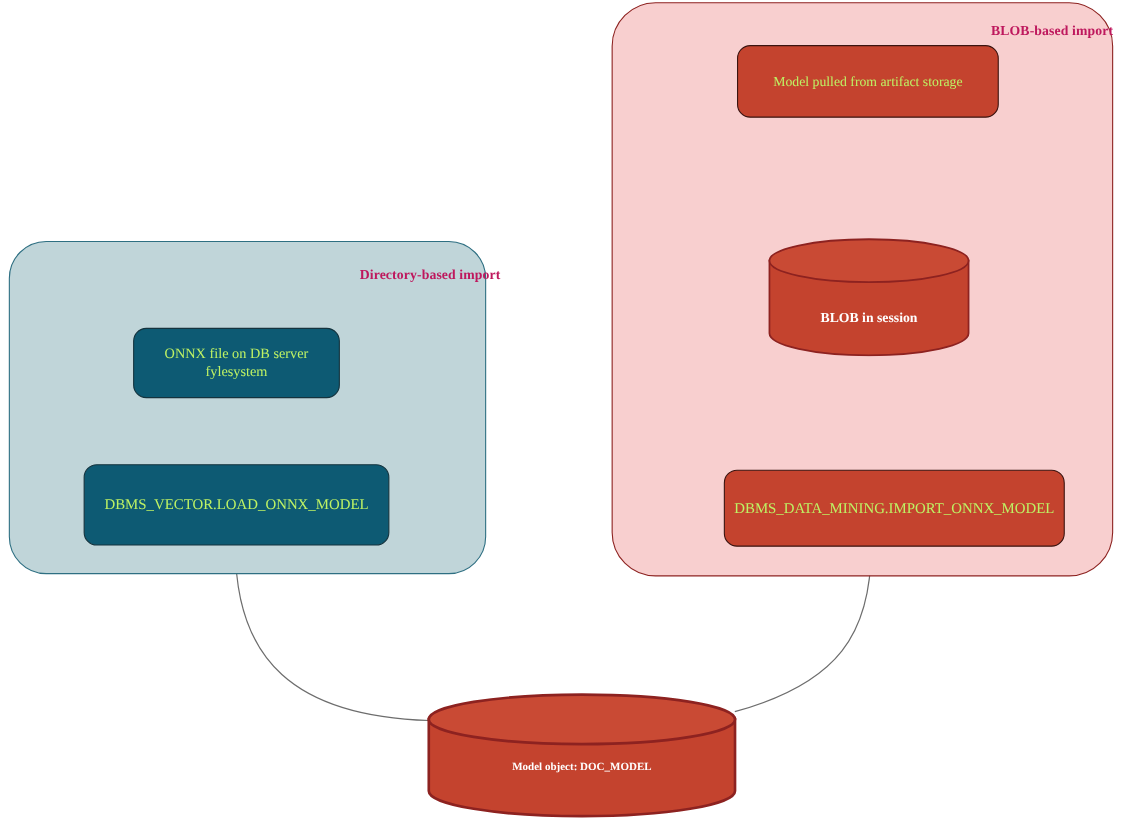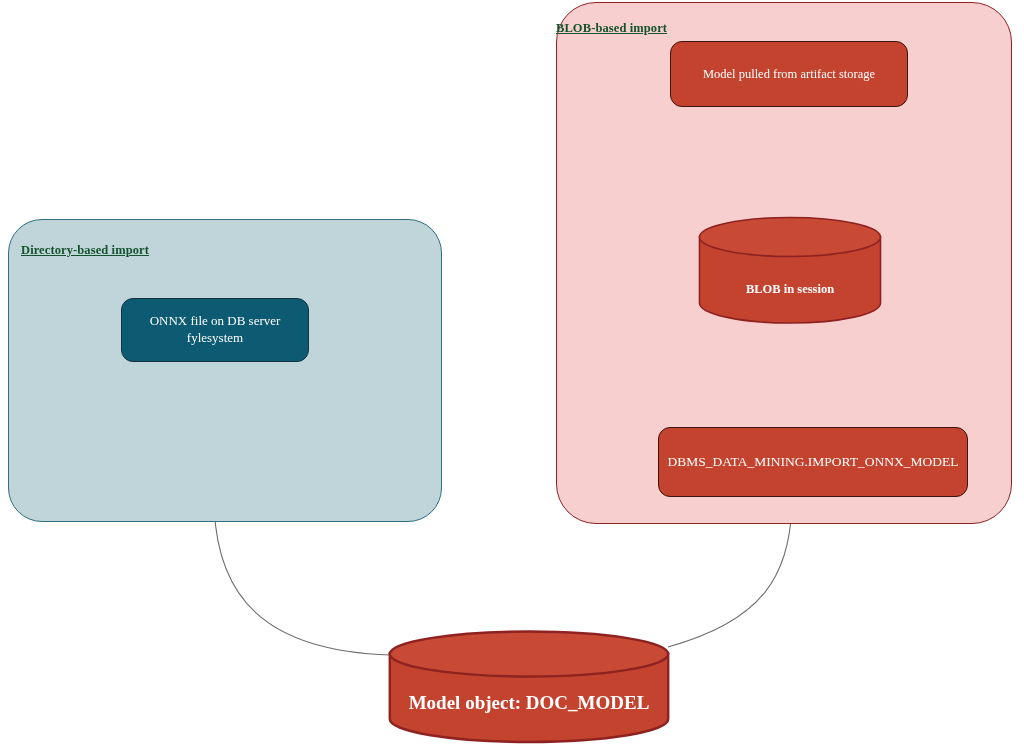--- a/index.html
+++ b/index.html
@@ -47,37 +47,36 @@
     width: 456px;
     height: 522px;
     background: #f8cfcf;
     border: 1.6px solid #8d2220;
     border-radius: 40px;
   }
   .panel-title {
     position: absolute;
     left: 0;
     right: 0;
-    text-align: left;
+    text-align: right;
     font-weight: bold;
     font-size: 12.5px;
-    color: #14532d;
+    color: #be185d;
     letter-spacing: 0.1px;
-    text-decoration: underline;
   }
 
   
   .node-box {
     position: absolute;
     box-sizing: border-box;
     display: flex;
     align-items: center;
     justify-content: center;
     text-align: center;
-    color: #ffffff;
+    color: #bef264;
     line-height: 1.28;
     padding: 4px 10px;
     border-radius: 12px;
   }
   .node-teal {
     background: #0d5a73;
     border: 1.8px solid #14333e;
   }
   .node-red {
     background: #c4432e;
@@ -126,21 +125,21 @@
     text-align: center;
     color: #ffffff;
     font-weight: bold;
     pointer-events: none;
   }
 
   #cyl-blob { left: 698px; top: 216px; width: 184px; height: 108px; }
   #cyl-blob .cyl-label { top: 66px; font-size: 12.5px; font-family: Liberation Serif, serif; }
 
   #cyl-model { left: 388px; top: 630px; width: 282px; height: 114px; }
-  #cyl-model .cyl-label { top: 62px; font-size: 19px; text-align: center; }
+  #cyl-model .cyl-label { top: 62px; font-size: 10px; text-align: center; }
 </style>
 </head>
 <body>
 
 <div id="canvas">
 
   <svg id="edges" viewBox="0 0 1024 751" width="1024" height="751" xmlns="http://www.w3.org/2000/svg">
 
     <path d="M 215 331 L 215 421" fill="none" stroke="#6d6d6d" stroke-width="1.1"></path>
 
@@ -154,20 +153,21 @@
   </svg>
 
   <div class="panel panel-left"></div>
   <div class="panel-title" style="top:243px; left:21px; width:434px;">Directory-based import</div>
 
   <div class="panel panel-right"></div>
   <div class="panel-title" style="top:21px; left:556px; width:456px;">BLOB-based import</div>
 
   <div id="box-onnx-file" class="node-box node-teal">ONNX file on DB server fylesystem</div>
 
+  <div id="box-load-onnx" class="node-box node-teal">DBMS_VECTOR.LOAD_ONNX_MODEL</div>
 
   <div id="box-artifact-storage" class="node-box node-red">Model pulled from artifact storage</div>
 
   <div id="box-import-onnx" class="node-box node-red">DBMS_DATA_MINING.IMPORT_ONNX_MODEL</div>
 
   <div id="cyl-blob" class="cyl">
     <svg width="184" height="108" viewBox="0 0 184 108" xmlns="http://www.w3.org/2000/svg">
       <path d="M 1.5 21 L 1.5 87 A 90.5 20 0 0 0 182.5 87 L 182.5 21 Z" fill="#c4432e" stroke="#8d2220" stroke-width="1.6"></path>
       <ellipse cx="92" cy="21" rx="90.5" ry="19.5" fill="#c94a34" stroke="#8d2220" stroke-width="1.6"></ellipse>
     </svg>

